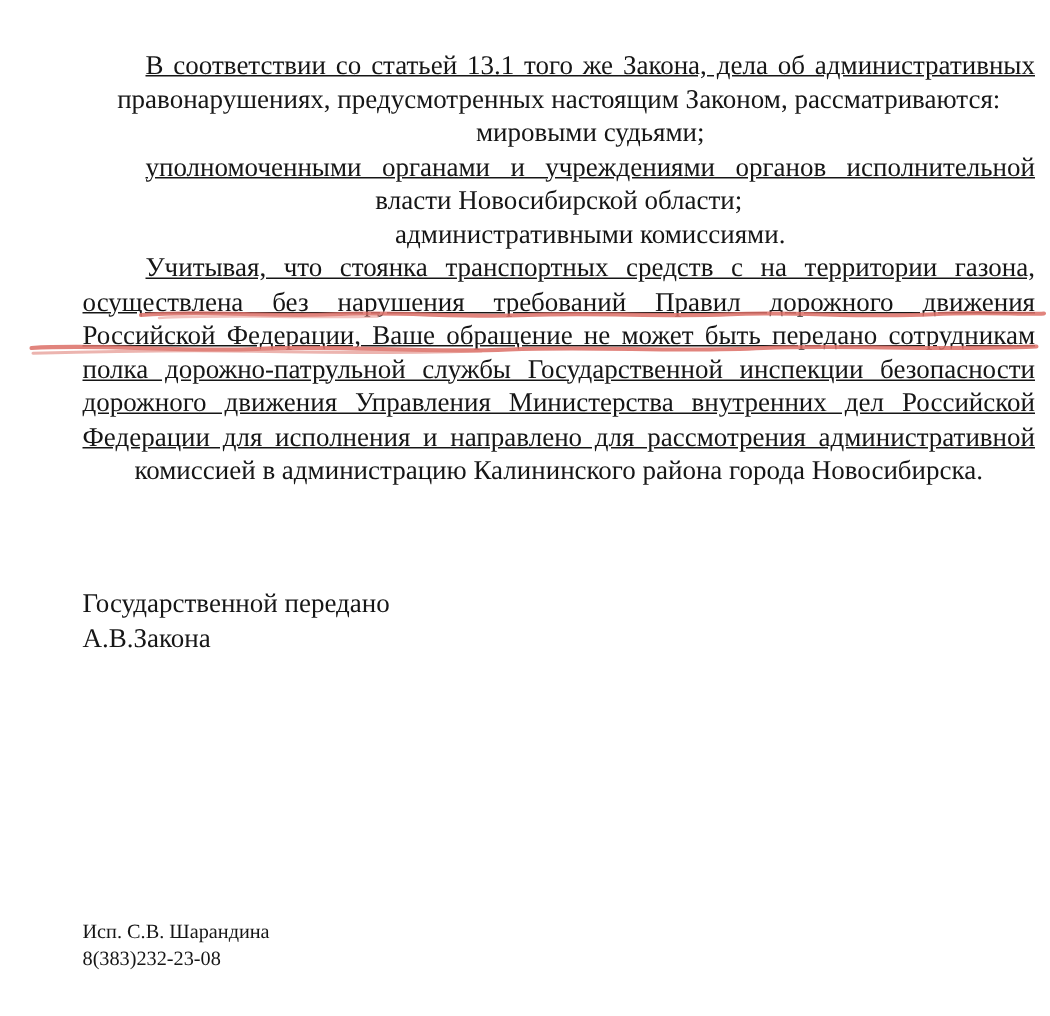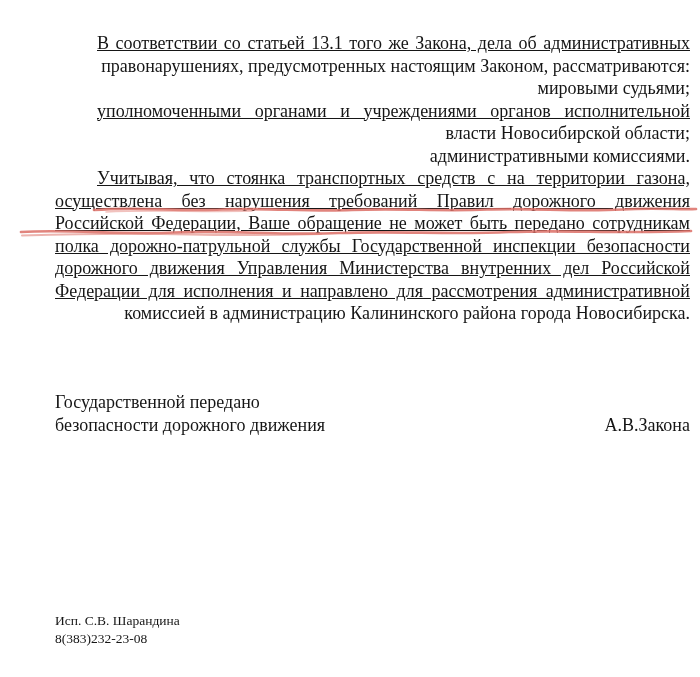--- a/index.html
+++ b/index.html
@@ -20,21 +20,21 @@
   .body-text {
     position: absolute;
     top: 32px;
     left: 55px;
     width: 635px;
     font-size: 18px;
     line-height: 22.5px;
   }
   .bline {
     height: 22.5px;
-    text-align: right;
+    text-align: center;
     white-space: normal;
   }
   .indent { text-indent: 42px; }
   
   .fill { text-align: justify; text-decoration: underline; }
   .fill::after {
     content: "";
     display: inline-block;
     width: 100%;
     height: 0;
@@ -96,21 +96,20 @@
   </svg>
 
   <svg class="underline-svg u2" width="674" height="14" viewBox="0 0 674 14">
     <path d="M2 7 C 50 4, 100 10, 155 7.5 C 210 5, 260 10.5, 320 8 C 380 5.5, 430 10, 490 7 C 545 4.5, 600 9, 672 6" fill="none" stroke="#dc6f66" stroke-width="2.7" stroke-linecap="round" opacity="0.85"></path>
     <path d="M3 10.5 C 55 9, 110 8, 170 9.5 C 220 10.5, 260 10, 302 9" fill="none" stroke="#e08279" stroke-width="2" stroke-linecap="round" opacity="0.6"></path>
   </svg>
 
   <div class="signature">
     <div class="sig-line">Государственной передано</div>
     <div class="sig-line sig-row">
-      <span>безопасности дорожного движения</span>
       <span>А.В.Закона</span>
     </div>
   </div>
 
   <div class="footer">
     <div>Исп. С.В. Шарандина</div>
     <div>8(383)232-23-08</div>
   </div>
 
 </div>

